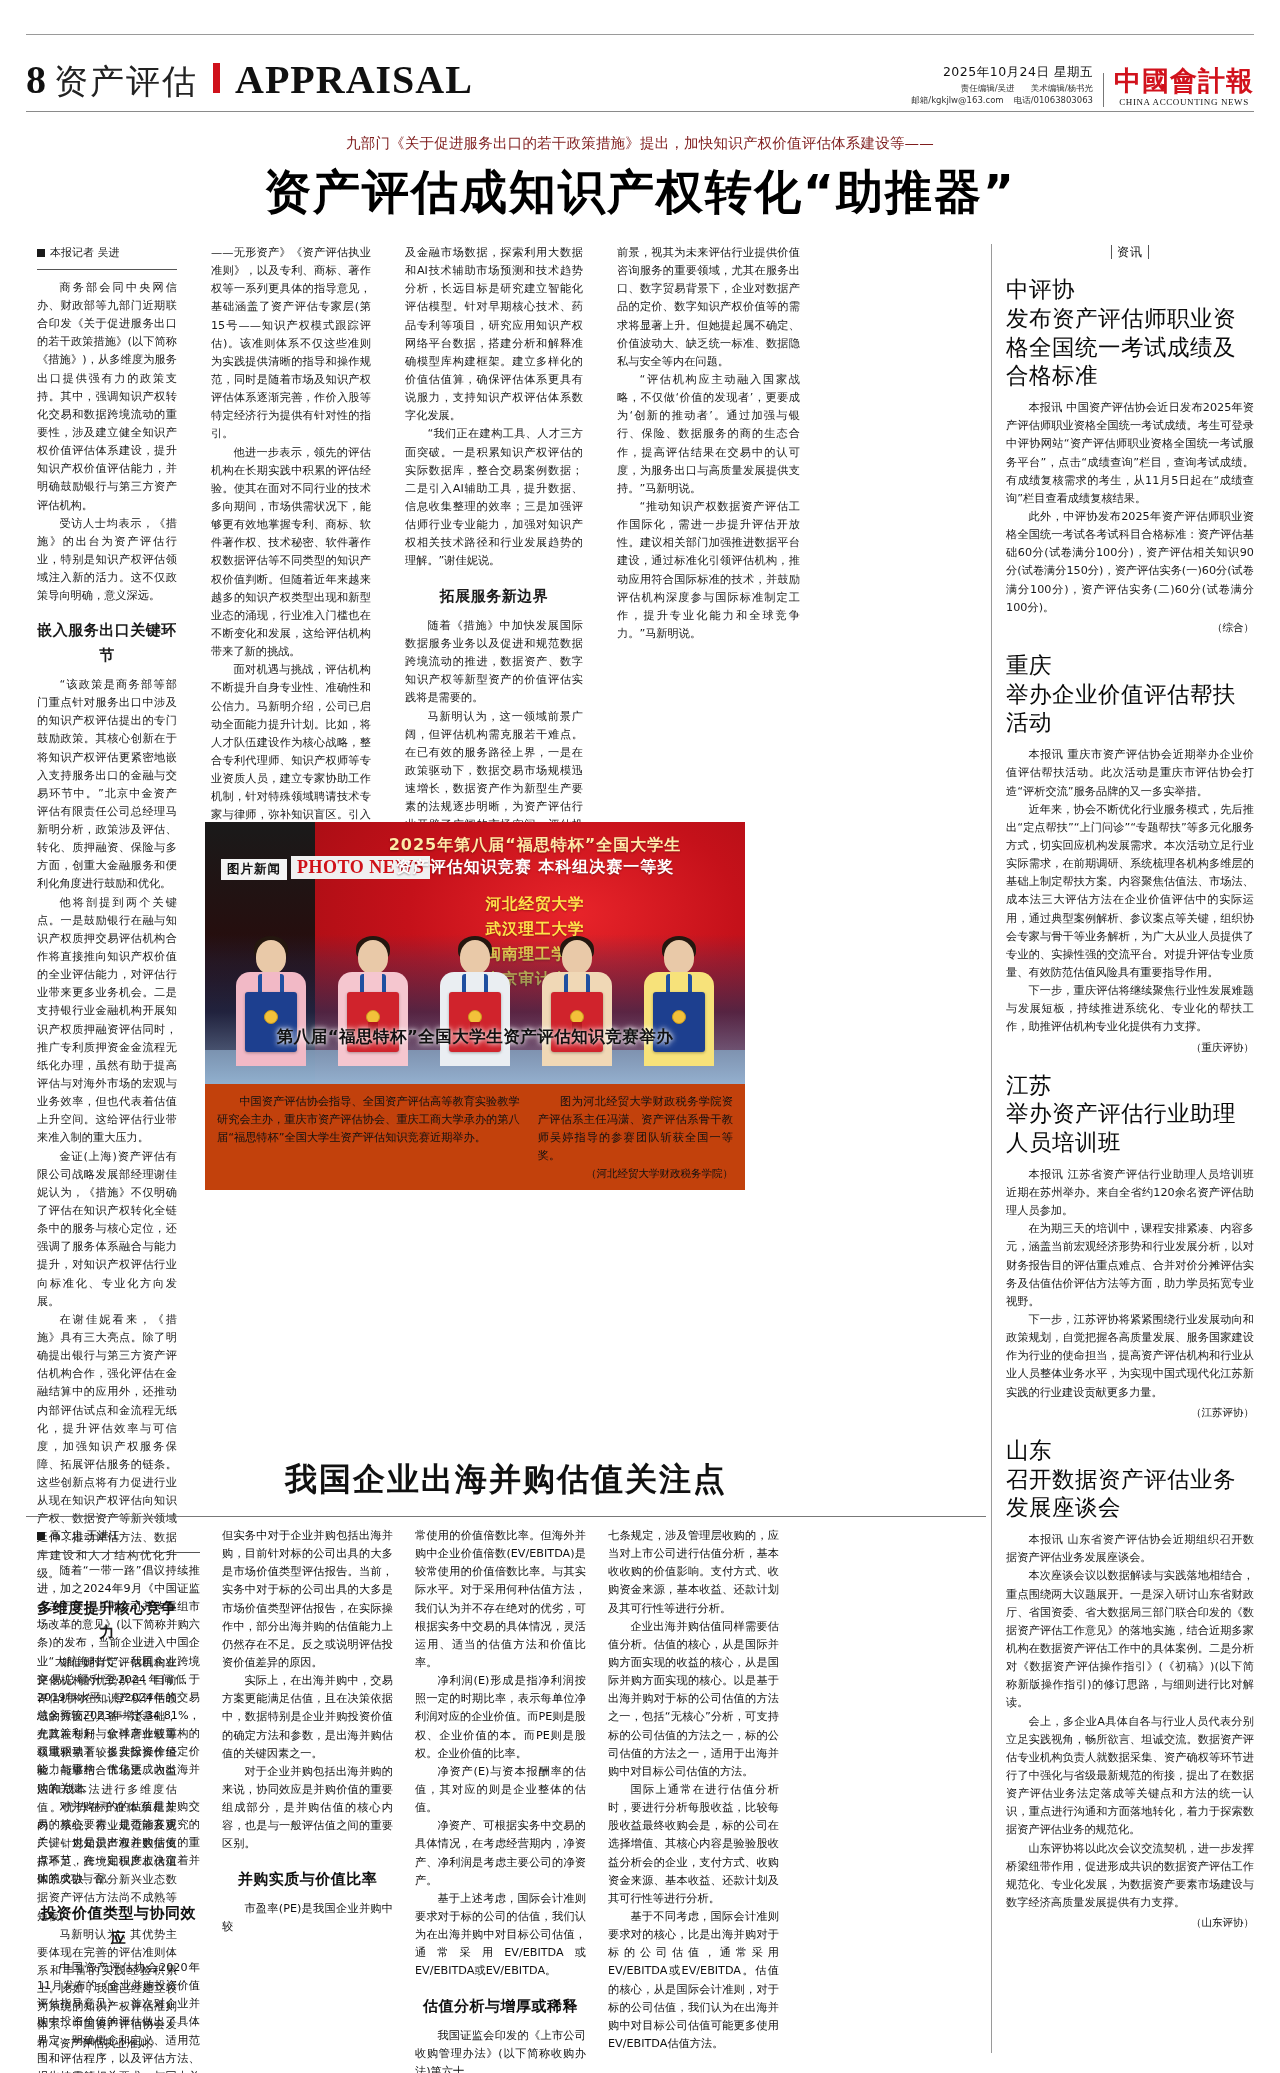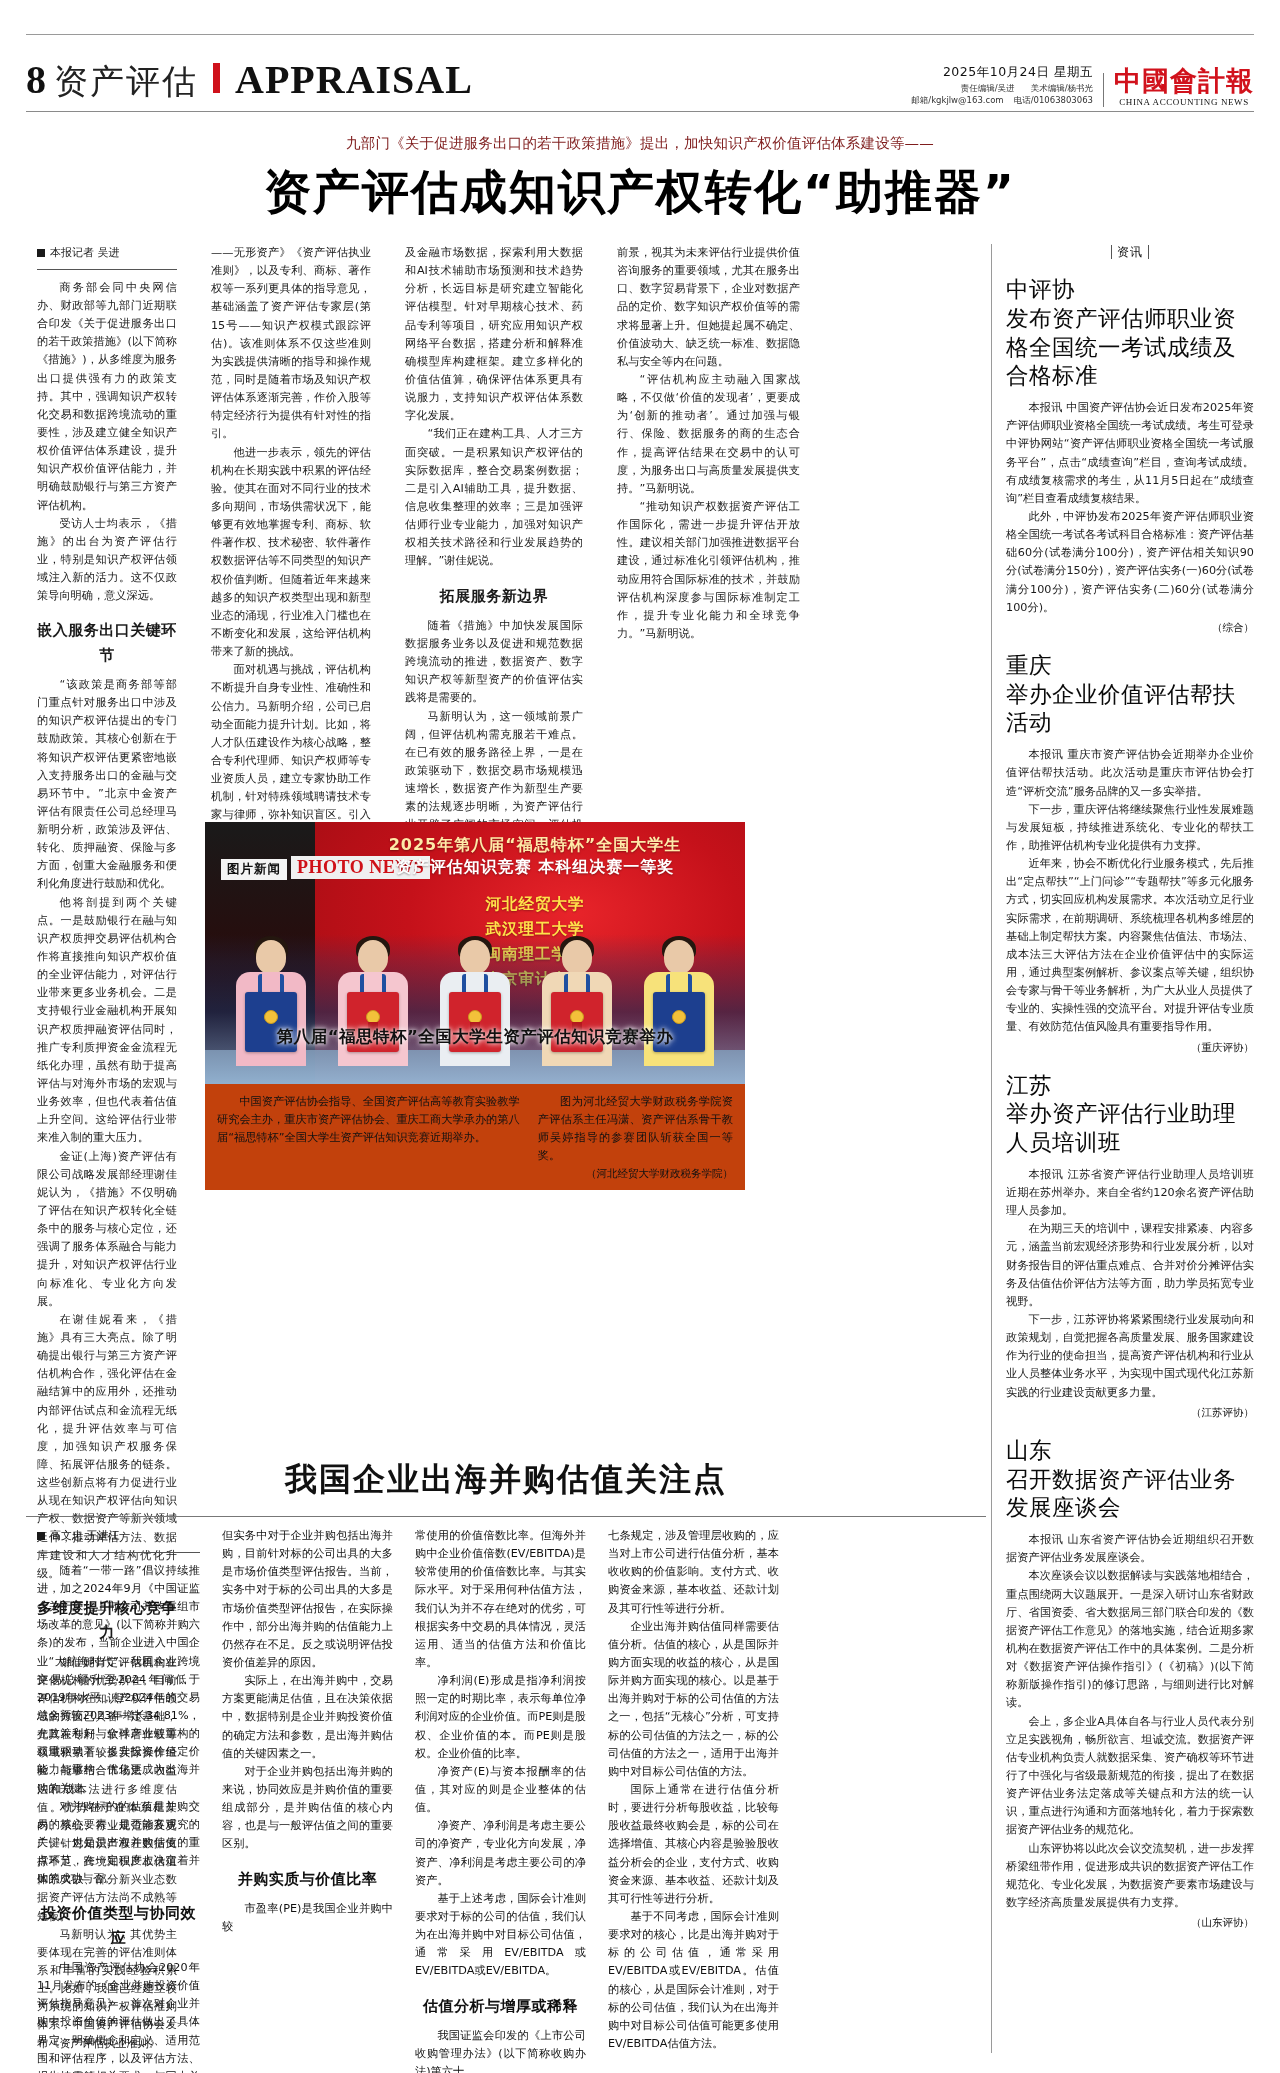--- a/index.html
+++ b/index.html
@@ -210,22 +210,22 @@
           <p>此外，中评协发布2025年资产评估师职业资格全国统一考试各考试科目合格标准：资产评估基础60分(试卷满分100分)，资产评估相关知识90分(试卷满分150分)，资产评估实务(一)60分(试卷满分100分)，资产评估实务(二)60分(试卷满分100分)。</p>
         </div>
         <div class="sb-src">（综合）</div>
       </div>
 
       <div class="sb-item">
         <div class="sb-title" style="white-space:pre-line">重庆
 举办企业价值评估帮扶活动</div>
         <div class="sb-body">
           <p>本报讯 重庆市资产评估协会近期举办企业价值评估帮扶活动。此次活动是重庆市评估协会打造“评析交流”服务品牌的又一多实举措。</p>
+          <p>近年来，协会不断优化行业服务模式，先后推出“定点帮扶”“上门问诊”“专题帮扶”等多元化服务方式，切实回应机构发展需求。本次活动立足行业实际需求，在前期调研、系统梳理各机构多维层的基础上制定帮扶方案。内容聚焦估值法、市场法、成本法三大评估方法在企业价值评估中的实际运用，通过典型案例解析、参议案点等关键，组织协会专家与骨干等业务解析，为广大从业人员提供了专业的、实操性强的交流平台。对提升评估专业质量、有效防范估值风险具有重要指导作用。</p>
           <p>下一步，重庆评估将继续聚焦行业性发展难题与发展短板，持续推进系统化、专业化的帮扶工作，助推评估机构专业化提供有力支撑。</p>
-          <p>近年来，协会不断优化行业服务模式，先后推出“定点帮扶”“上门问诊”“专题帮扶”等多元化服务方式，切实回应机构发展需求。本次活动立足行业实际需求，在前期调研、系统梳理各机构多维层的基础上制定帮扶方案。内容聚焦估值法、市场法、成本法三大评估方法在企业价值评估中的实际运用，通过典型案例解析、参议案点等关键，组织协会专家与骨干等业务解析，为广大从业人员提供了专业的、实操性强的交流平台。对提升评估专业质量、有效防范估值风险具有重要指导作用。</p>
         </div>
         <div class="sb-src">（重庆评协）</div>
       </div>
 
       <div class="sb-item">
         <div class="sb-title" style="white-space:pre-line">江苏
 举办资产评估行业助理人员培训班</div>
         <div class="sb-body">
           <p>本报讯 江苏省资产评估行业助理人员培训班近期在苏州举办。来自全省约120余名资产评估助理人员参加。</p>
           <p>在为期三天的培训中，课程安排紧凑、内容多元，涵盖当前宏观经济形势和行业发展分析，以对财务报告目的评估重点难点、合并对价分摊评估实务及估值估价评估方法等方面，助力学员拓宽专业视野。</p>
@@ -357,21 +357,21 @@
         <p class="noind">但实务中对于企业并购包括出海并购，目前针对标的公司出具的大多是市场价值类型评估报告。当前，实务中对于标的公司出具的大多是市场价值类型评估报告，在实际操作中，部分出海并购的估值能力上仍然存在不足。反之或说明评估投资价值差异的原因。</p>
         <p>实际上，在出海并购中，交易方案更能满足估值，且在决策依据中，数据特别是企业并购投资价值的确定方法和参数，是出海并购估值的关键因素之一。</p>
         <p>对于企业并购包括出海并购的来说，协同效应是并购价值的重要组成部分，是并购估值的核心内容，也是与一般评估值之间的重要区别。</p>
         <div class="subhead">并购实质与价值比率</div>
         <p>市盈率(PE)是我国企业并购中较</p>
       </div>
       <div class="bc" style="width:193px;">
         <p class="noind">常使用的价值倍数比率。但海外并购中企业价值倍数(EV/EBITDA)是较常使用的价值倍数比率。与其实际水平。对于采用何种估值方法，我们认为并不存在绝对的优劣，可根据实务中交易的具体情况，灵活运用、适当的估值方法和价值比率。</p>
         <p>净利润(E)形成是指净利润按照一定的时期比率，表示每单位净利润对应的企业价值。而PE则是股权、企业价值的本。而PE则是股权。企业价值的比率。</p>
         <p>净资产(E)与资本报酬率的估值，其对应的则是企业整体的估值。</p>
-        <p>净资产、净利润是考虑主要公司的净资产，专业化方向发展，净资产、净利润是考虑主要公司的净资产。</p>
+        <p>净资产、可根据实务中交易的具体情况，在考虑经营期内，净资产、净利润是考虑主要公司的净资产。</p>
         <p>基于上述考虑，国际会计准则要求对于标的公司的估值，我们认为在出海并购中对目标公司估值，通常采用EV/EBITDA或EV/EBITDA或EV/EBITDA。</p>
         <div class="subhead">估值分析与增厚或稀释</div>
         <p>我国证监会印发的《上市公司收购管理办法》(以下简称收购办法)第六十</p>
       </div>
       <div class="bc" style="width:193px;">
         <p class="noind">七条规定，涉及管理层收购的，应当对上市公司进行估值分析，基本收收购的价值影响。支付方式、收购资金来源，基本收益、还款计划及其可行性等进行分析。</p>
         <p>企业出海并购估值同样需要估值分析。估值的核心，从是国际并购方面实现的收益的核心，从是国际并购方面实现的核心。以是基于出海并购对于标的公司估值的方法之一，包括“无核心”分析，可支持标的公司估值的方法之一，标的公司估值的方法之一，适用于出海并购中对目标公司估值的方法。</p>
         <p>国际上通常在进行估值分析时，要进行分析每股收益，比较每股收益最终收购会是，标的公司在选择增值、其核心内容是验验股收益分析会的企业，支付方式、收购资金来源、基本收益、还款计划及其可行性等进行分析。</p>
         <p>基于不同考虑，国际会计准则要求对的核心，比是出海并购对于标的公司估值，通常采用EV/EBITDA或EV/EBITDA。估值的核心，从是国际会计准则，对于标的公司估值，我们认为在出海并购中对目标公司估值可能更多使用EV/EBITDA估值方法。</p>
       </div>

